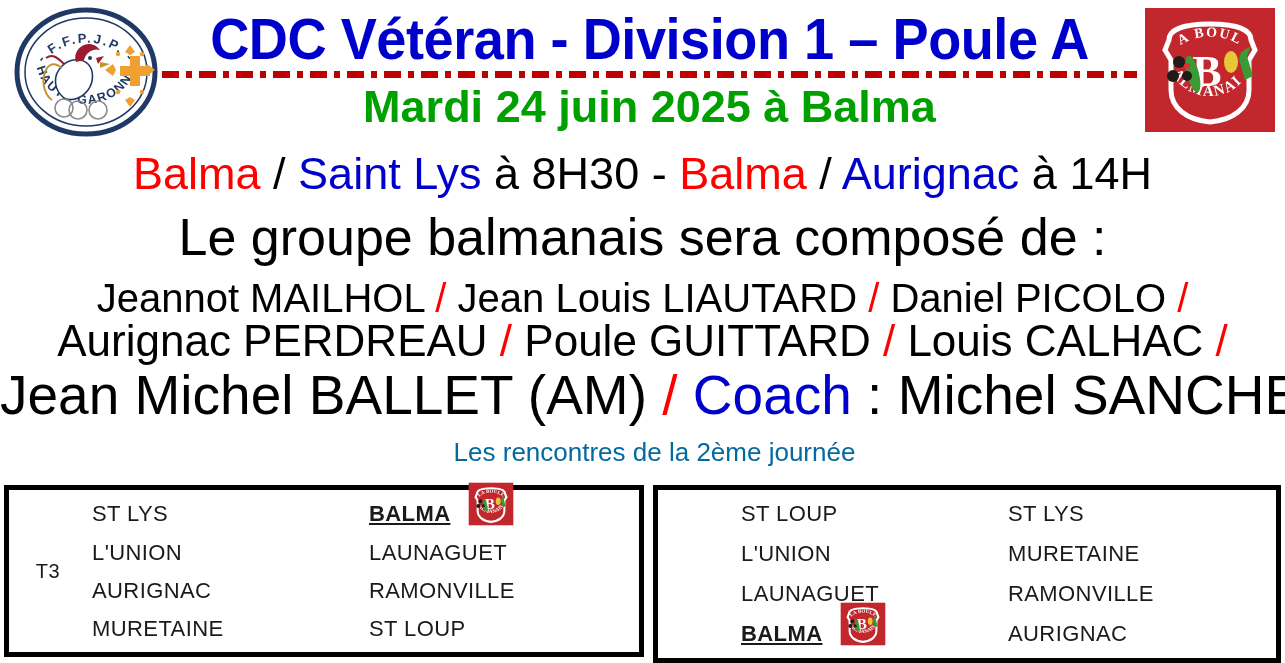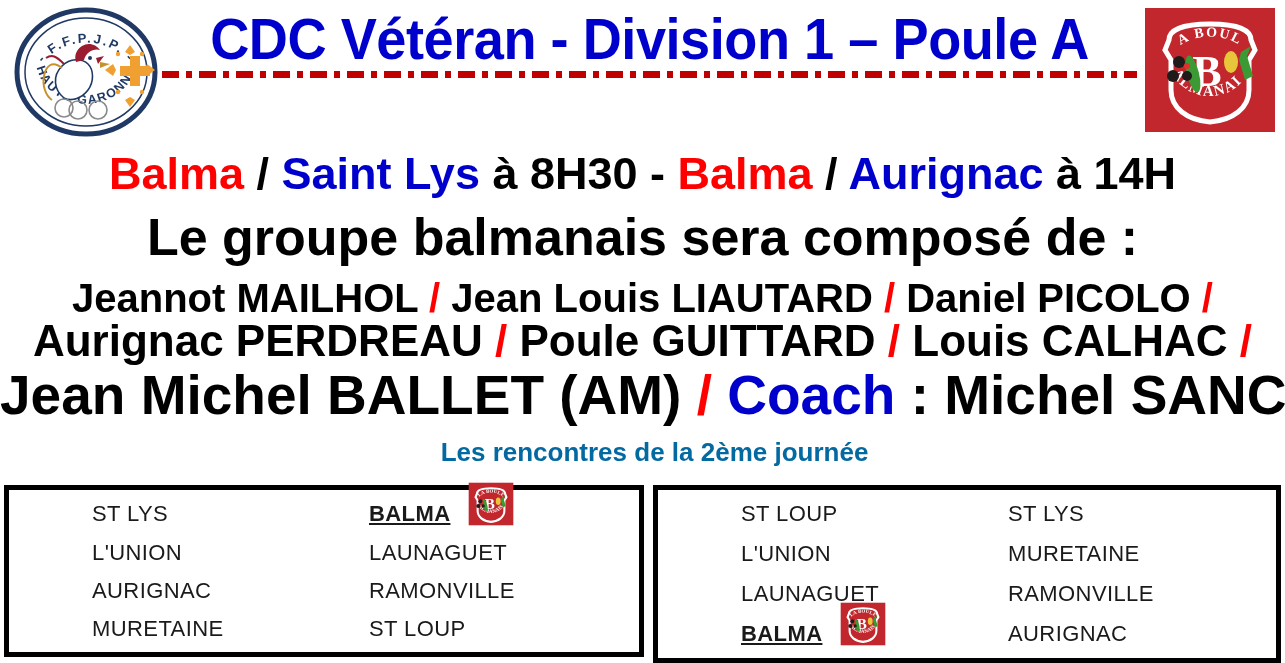--- a/index.html
+++ b/index.html
@@ -74,21 +74,21 @@
   }
 
   
   .line {
     position: absolute;
     left: 0;
     width: 1285px;
     text-align: center;
     white-space: nowrap;
     font-family: "Liberation Sans Narrow", "Liberation Sans", sans-serif;
-    font-weight: bold;
+    font-weight: normal;
   }
   .line-matches   { top: 148px; font-size: 45px; line-height: 52px; }
   .line-groupe    { top: 214px; font-size: 52px; line-height: 46px; }
   .line-players-1 { top: 272px; font-size: 40px; line-height: 52px; }
   .line-players-2 { top: 315px; font-size: 44px; line-height: 52px; }
   .line-players-3 { top: 369px; font-size: 55px; line-height: 52px; }
   .line-rencontres{ top: 428px; font-size: 26px; line-height: 48px; color: #0369a1; margin-left: 12px; }
 
   .c-red   { color: #FF0000; }
   .c-blue  { color: #0000CC; }
@@ -239,20 +239,21 @@
     <circle cx="36" cy="58" r="6" fill="#201a1a"></circle>
     <circle cx="30" cy="72" r="6" fill="#201a1a"></circle>
     <circle cx="44" cy="72" r="5" fill="#201a1a"></circle>
     <circle cx="44" cy="62" r="3" fill="#E03030"></circle>
   </svg>
 </div>
 
 <div class="header-block">
   <div class="main-title">CDC Vétéran - Division 1 – Poule A</div>
   <div class="title-rule"></div>
+  <div class="subtitle">Mardi 24 juin 2025 à Balma</div>
 </div>
 
 <div class="line line-matches">
   <span class="c-red">Balma</span><span class="c-black"> / </span><span class="c-blue">Saint Lys</span><span class="c-black"> à 8H30 - </span><span class="c-red">Balma</span><span class="c-black"> / </span><span class="c-blue">Aurignac</span><span class="c-black"> à 14H</span>
 </div>
 
 <div class="line line-groupe c-black">Le groupe balmanais sera composé de :</div>
 
 <div class="line line-players-1">
   <span class="c-black">Jeannot MAILHOL</span>
@@ -275,20 +276,21 @@
 <div class="line line-players-3">
   <span class="c-black">Jean Michel BALLET (AM)</span>
   <span class="sep">/</span>
   <span class="c-blue">Coach</span><span class="c-black"> : Michel SANCHEZ</span>
 </div>
 
 <div class="line line-rencontres">Les rencontres de la 2ème journée</div>
 
 <div class="match-table" id="table-t3">
   <div class="table-inner">
+    <div class="round-label">T3</div>
     <div class="rows">
 
       <div class="match-row">
         <div class="cell cell-home">
           <span class="team-name">ST LYS</span>
         </div>
         <div class="cell cell-away highlight">
           <span class="team-name">BALMA</span>
           <span class="inline-logo shift-up">
             <svg viewBox="0 0 134 132" width="46" height="46" aria-hidden="true">

